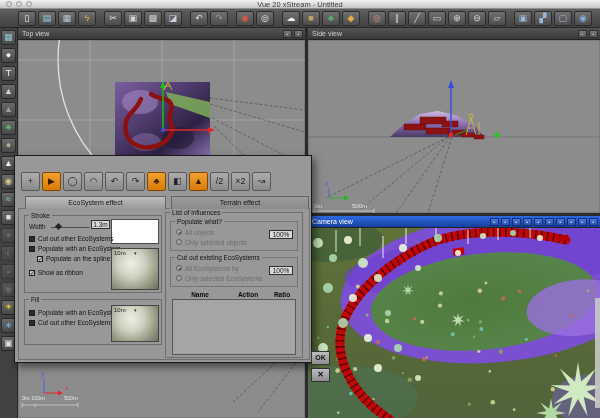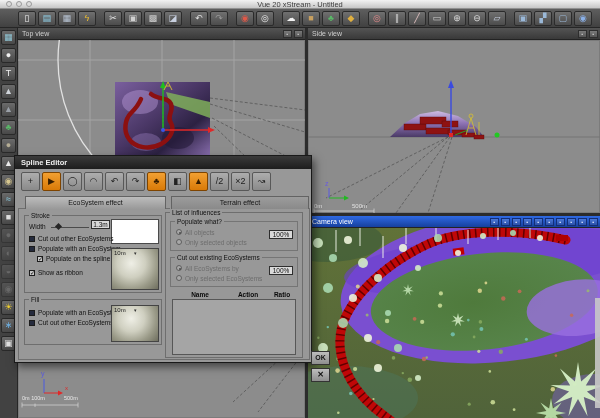--- a/index.html
+++ b/index.html
@@ -381,21 +381,20 @@
         <path d="M270.0,134.0L273.1,153.5L288.0,140.6L277.8,157.5L297.6,157.1L278.9,163.6L294.2,176.0L275.8,168.9L279.6,188.3L270.0,171.0L260.4,188.3L264.2,168.9L245.8,176.0L261.1,163.6L242.4,157.1L262.2,157.5L252.0,140.6L266.9,153.5Z" fill="#d6f0c6" opacity="0.95"></path>
         <path d="M243.0,170.0L244.9,180.4L253.6,174.4L247.6,183.1L258.0,185.0L247.6,186.9L253.6,195.6L244.9,189.6L243.0,200.0L241.1,189.6L232.4,195.6L238.4,186.9L228.0,185.0L238.4,183.1L232.4,174.4L241.1,180.4Z" fill="#bfe4ae" opacity="0.9"></path>
         <path d="M150.0,85.0L151.1,89.7L155.5,87.6L152.4,91.4L156.8,93.6L152.0,93.6L153.0,98.3L150.0,94.5L147.0,98.3L148.0,93.6L143.2,93.6L147.6,91.4L144.5,87.6L148.9,89.7Z" fill="#cfe8c0" opacity="0.9"></path>
         <path d="M100.0,56.0L100.9,60.2L104.7,58.3L101.9,61.6L105.8,63.3L101.6,63.2L102.6,67.4L100.0,64.0L97.4,67.4L98.4,63.2L94.2,63.3L98.1,61.6L95.3,58.3L99.1,60.2Z" fill="#bfe0b0" opacity="0.9"></path>
       </g>
   <rect x="287" y="70" width="5" height="110" fill="#c8c8c8" opacity="0.9"></rect>
 </svg>
 </div>
 
 <div id="dlg">
-  <div id="dlg-title">Spline Editor</div>
   <div id="dlg-tb">
       <div class="sbtn">+</div>
       <div class="sbtn act">▶</div>
       <div class="sbtn">◯</div>
       <div class="sbtn">◠</div>
       <div class="sbtn">↶</div>
       <div class="sbtn">↷</div>
       <div class="sbtn act">♣</div>
       <div class="sbtn">◧</div>
       <div class="sbtn act">▲</div>

